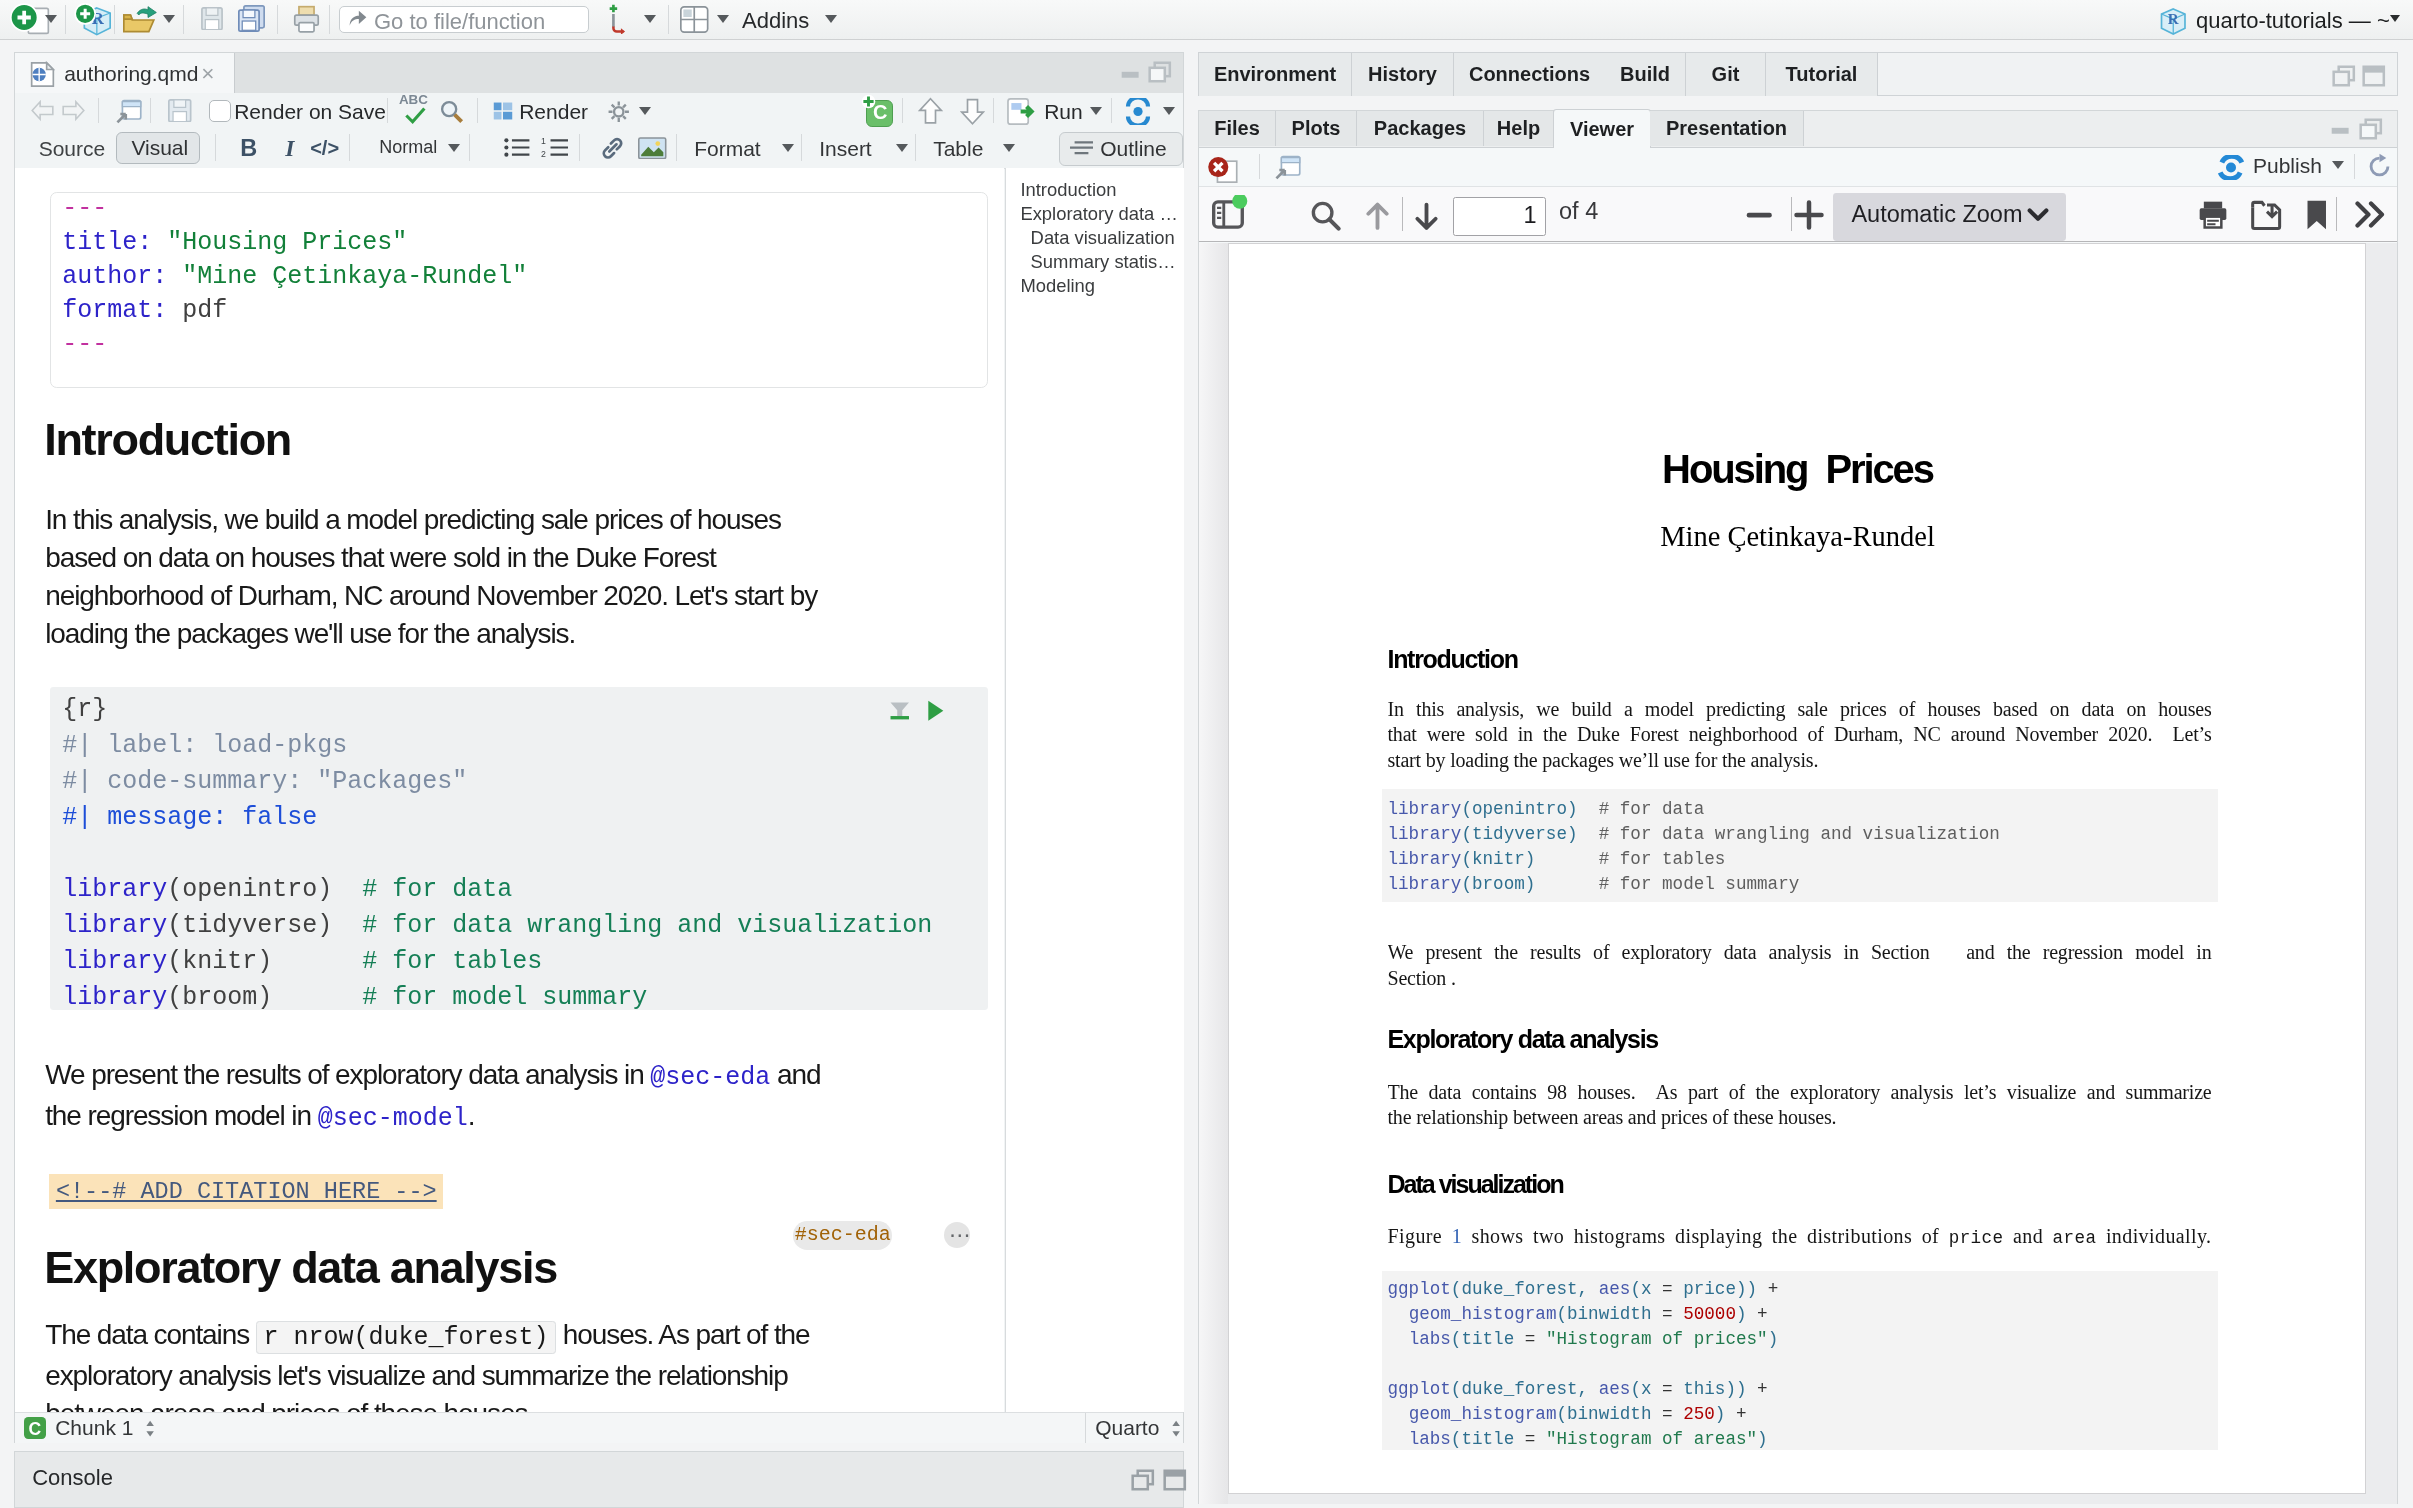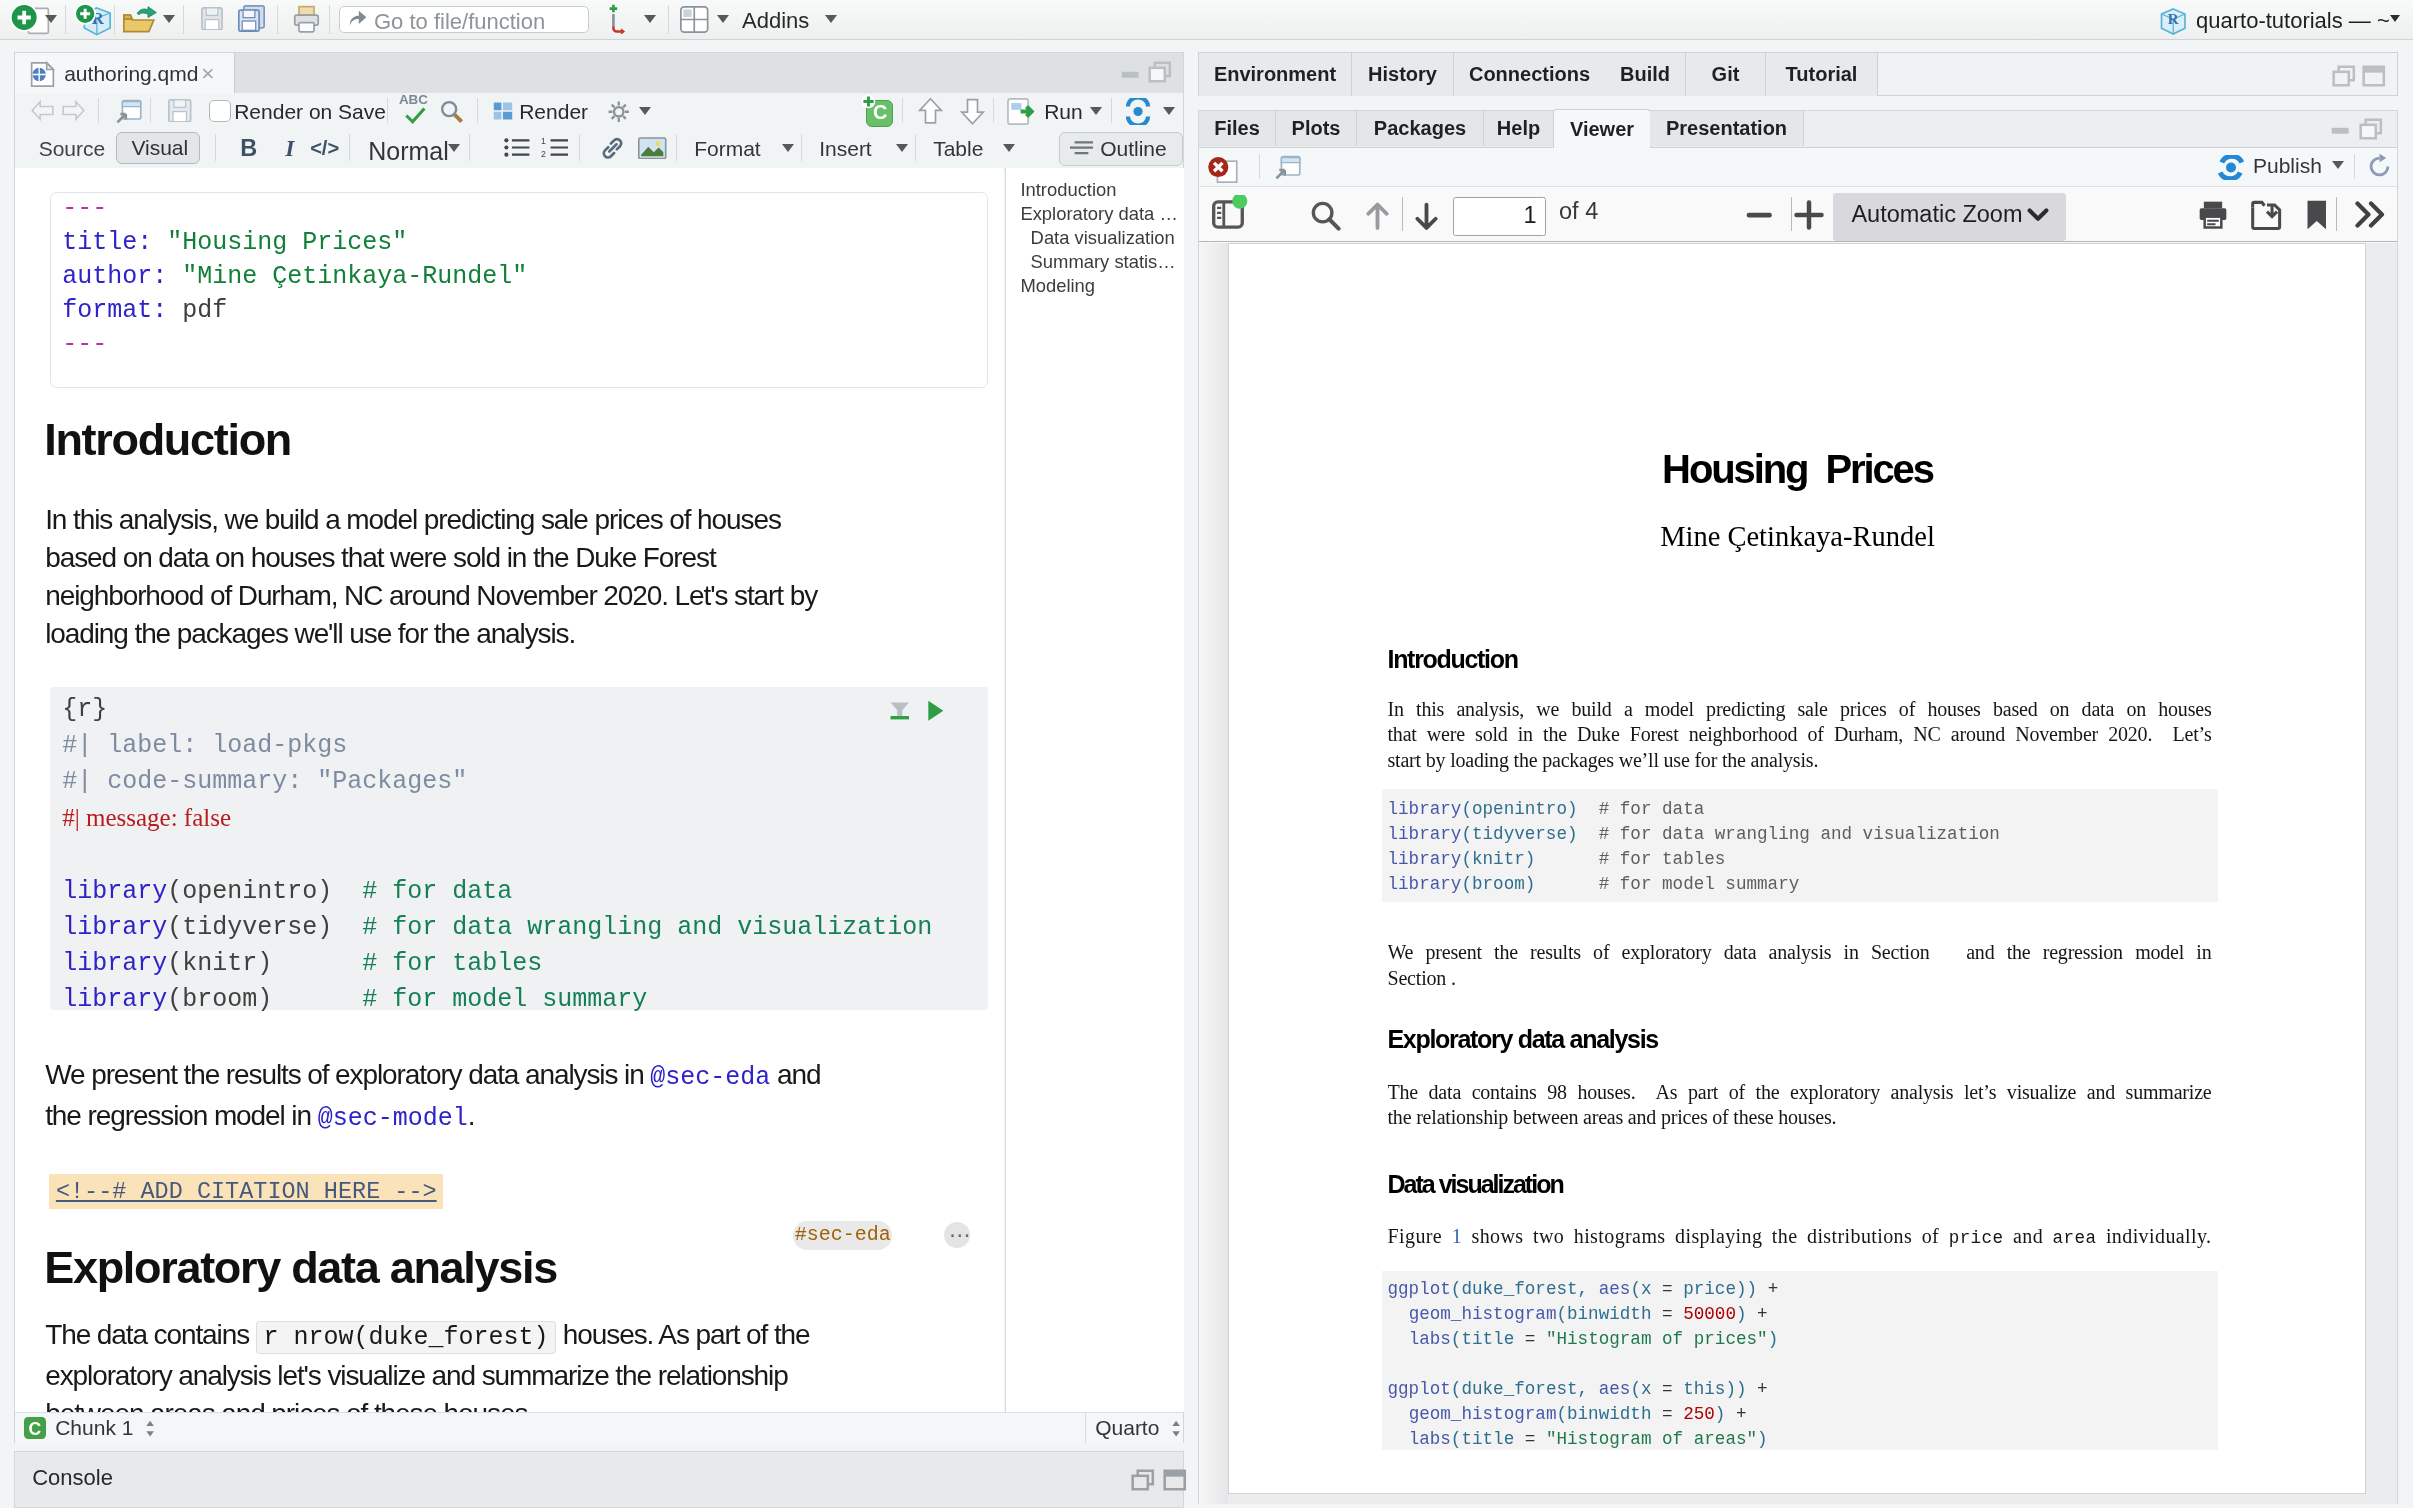--- a/index.html
+++ b/index.html
@@ -209,21 +209,21 @@
   <div class="abs" style="left:0;top:76px;width:1168px;height:39px;background:#f1f4f5;border-bottom:0.8px solid #dadddf;">
     <span class="abs" style="left:23.5px;top:7.5px;font-size:21px;color:#3f4244;">Source</span>
     <div class="abs" style="left:101px;top:2.5px;width:82px;height:30px;background:#e2e6e8;border:1.7px solid #b3babe;border-radius:5.9px;">
       <span class="abs" style="left:14.2px;top:3.4px;font-size:21px;color:#2f3133;">Visual</span>
     </div>
     <div class="sep" style="left:200px;top:5px;height:27px"></div>
     <span class="abs" style="left:225px;top:5.9px;font-size:23.5px;font-weight:bold;color:#3d5166;">B</span>
     <span class="abs" style="left:270px;top:5.9px;font-size:23.5px;font-style:italic;font-family:'Liberation Serif';color:#3d5166;"><b>I</b></span>
     <span class="abs" style="left:295px;top:7.5px;font-size:20px;font-weight:bold;color:#3d5166;">&lt;/&gt;</span>
     <div class="sep" style="left:334px;top:5px;height:27px"></div>
-    <span class="abs" style="left:353px;top:7.5px;font-size:25px;color:#333537;">Normal</span>
+    <span class="abs" style="left:364px;top:7.5px;font-size:18px;color:#333537;">Normal</span>
     <span class="caret" style="position:absolute;left:433px;top:15px;border-top-color:#55595c"></span>
     <div class="sep" style="left:454px;top:5px;height:27px"></div>
     <svg class="abs" style="left:489px;top:8.4px" width="27" height="21" viewBox="0 0 34 26">
       <g fill="#41464a">
           <circle cx="3" cy="4" r="2.6"></circle>
           <circle cx="3" cy="13" r="2.6"></circle>
           <circle cx="3" cy="22" r="2.6"></circle>
         </g>
       <g stroke="#41464a" stroke-width="2.6">
           <path d="M10 4h22M10 13h22M10 22h22"></path>
@@ -288,21 +288,21 @@
         <path d="M3 3 h22 l-8 9 v11 l-6 -4 v-7 Z" fill="#b9bfc3"></path>
         <path d="M3 21 h22" stroke="#2e9e44" stroke-width="4"></path>
       </svg>
       <svg class="abs" style="left:875px;top:11.7px" width="20" height="23.5" viewBox="0 0 24 28">
           <path d="M4 2 L22 14 L4 26 Z" fill="#2e9e44"></path>
         </svg>
     </div>
     <div class="abs mono" style="left:47px;top:524px;font-size:25px;line-height:36px;white-space:pre;color:#404040;">{r}
 <span style="color:#7d8ca2;">#| label: load-pkgs</span>
 <span style="color:#7d8ca2;">#| code-summary: "Packages"</span>
-<span style="color:#b91c1c;font-family:Liberation Serif, serif;">#| message: false</span>
+<span style="color:#1d4ed8;">#| message: false</span>
 
 <span style="color:#2d23c9;">library</span>(openintro)  <span style="color:#157f56;"># for data</span>
 <span style="color:#2d23c9;">library</span>(tidyverse)  <span style="color:#157f56;"># for data wrangling and visualization</span>
 <span style="color:#2d23c9;">library</span>(knitr)      <span style="color:#157f56;"># for tables</span>
 <span style="color:#2d23c9;">library</span>(broom)      <span style="color:#157f56;"># for model summary</span></div>
 
     <div class="abs" style="left:30px;top:888px;font-size:28px;letter-spacing:-1.1px;line-height:38px;color:#191919;">We present the results of exploratory data analysis in <span class="mono" style="font-size:25px;letter-spacing:0;color:#2d23c9;">@sec-eda</span> and<br>the regression model in <span class="mono" style="font-size:25px;letter-spacing:0;color:#2d23c9;">@sec-model</span>.</div>
 
     <div class="abs mono" style="left:34px;top:1006px;font-size:23.5px;color:#44597e;background:#fbe3b9;padding:4.2px 6.7px;text-decoration:underline;">&lt;!--# ADD CITATION HERE --&gt;</div>
 

